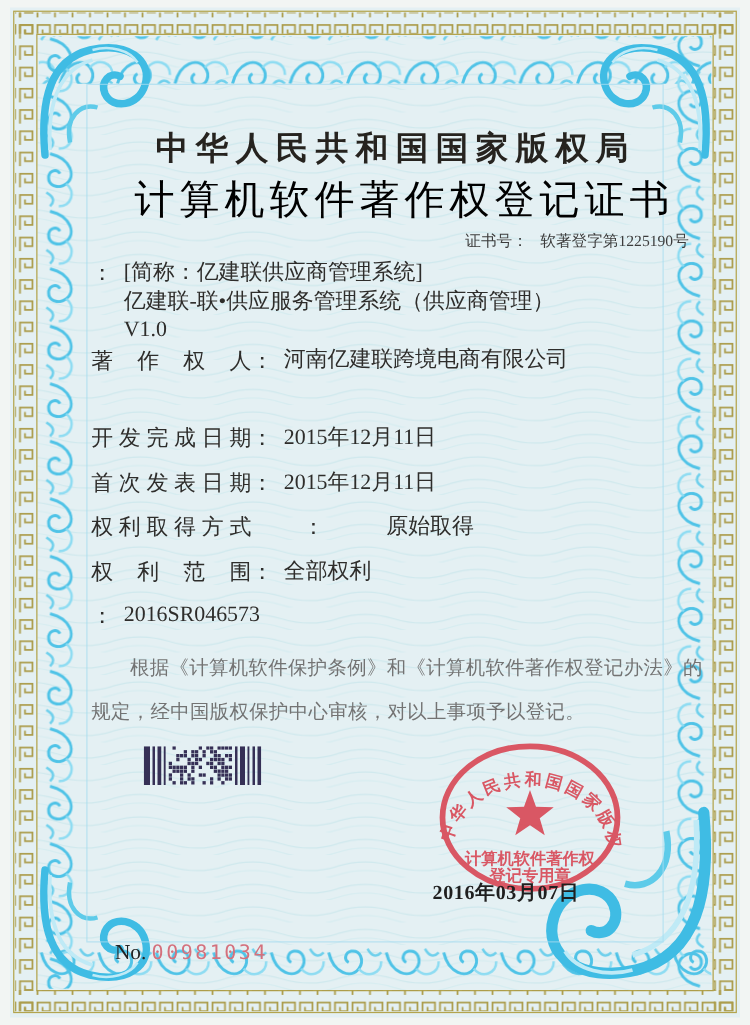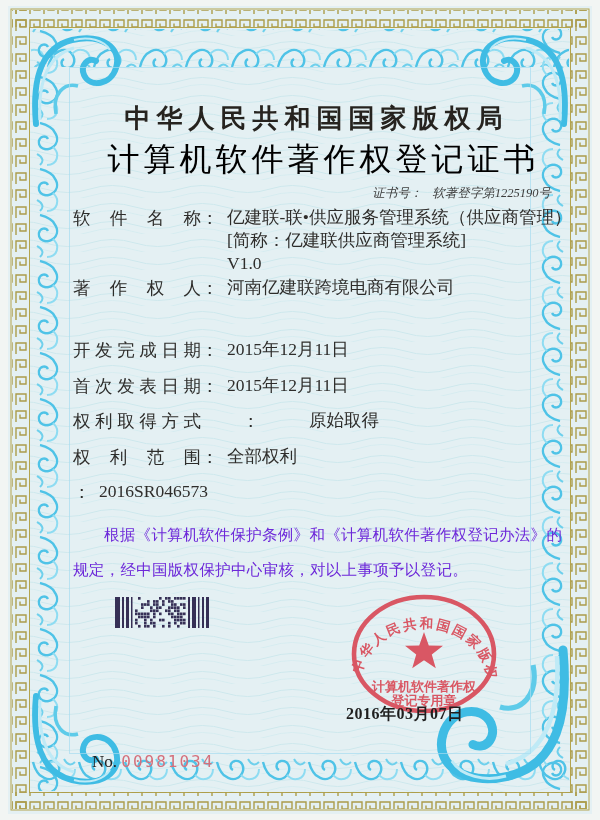--- a/index.html
+++ b/index.html
@@ -8,37 +8,37 @@
     font-family:"Liberation Serif","DejaVu Serif",serif;
     color:#2b2b2b;overflow:hidden;background:#f2f5f3;padding-left:33px;
   }
   .deco{position:absolute;left:0;top:0;z-index:0;}
   .content{position:absolute;inset:0;z-index:1;}
 
   .title1{position:absolute;top:101px;left:0;right:0;text-align:center;
     font-size:26px;font-weight:bold;letter-spacing:6px;color:#26231f;}
   .title2{position:absolute;top:138px;left:14px;right:0;text-align:center;
     font-size:32px;font-weight:normal;letter-spacing:4px;color:#000000;}
-  .certno{position:absolute;top:185px;right:82px;font-size:12.5px;color:#3c3c3c;font-style:italic;}
+  .certno{position:absolute;top:185px;right:82px;font-size:12.5px;color:#3c3c3c;}
   .certno .sp{display:inline-block;width:10px;}
 
   .field{position:absolute;left:73px;display:flex;font-size:17.5px;color:#2e2d2b;}
   .field .lbl{width:128px;flex:none;text-align:justify;text-align-last:justify;}
   .field .colon{flex:none;width:16px;}
   .field .val{margin-left:10px;line-height:23px;}
   .f-software{top:206px;}
   .f-author{top:276px;}
   .f-devdate{top:338px;}
   .f-pubdate{top:374px;}
   .f-acq{top:409px;gap:41px;}
   .f-scope{top:445px;justify-content:flex-end;}
   .f-regno{top:480px;}
 
   .statement{position:absolute;left:73px;right:66px;top:517px;margin:0;
-    font-size:15.5px;line-height:35px;text-indent:2em;color:#6d28d9;letter-spacing:.3px;}
+    font-size:15.5px;line-height:35px;text-indent:2em;color:#737373;letter-spacing:.3px;}
 
   .barcode{position:absolute;left:115px;top:597px;width:94px;height:31px;}
 
   .seal{position:absolute;left:344px;top:590px;width:160px;height:132px;}
   .seal-date{position:absolute;left:346px;top:704px;font-size:16px;font-weight:bold;
     letter-spacing:.5px;color:#1f1f1f;z-index:2;}
 
   .serial{position:absolute;left:92px;top:752px;font-size:17px;color:#222;}
   .serial .num{font-family:"DejaVu Sans Mono","Liberation Mono",monospace;
     font-size:16px;letter-spacing:2px;color:#d4707c;}
@@ -101,25 +101,24 @@
   </svg>
 
   <div class="content">
 
     <div class="title1">中华人民共和国国家版权局</div>
     <div class="title2">计算机软件著作权登记证书</div>
 
     <div class="certno"><span>证书号：</span><span class="sp"></span><span>软著登字第1225190号</span></div>
 
     <div class="field f-software">
-      <span class="lbl">软件名称</span>
       <span class="colon">：</span>
       <span class="val">
+        <div>[简称：亿建联供应商管理系统]</div>
         <div>亿建联-联•供应服务管理系统（供应商管理）</div>
-        <div>[简称：亿建联供应商管理系统]</div>
         <div>V1.0</div>
       </span>
     </div>
 
     <div class="field f-author">
       <span class="lbl">著作权人</span>
       <span class="colon">：</span>
       <span class="val">河南亿建联跨境电商有限公司</span>
     </div>
 

